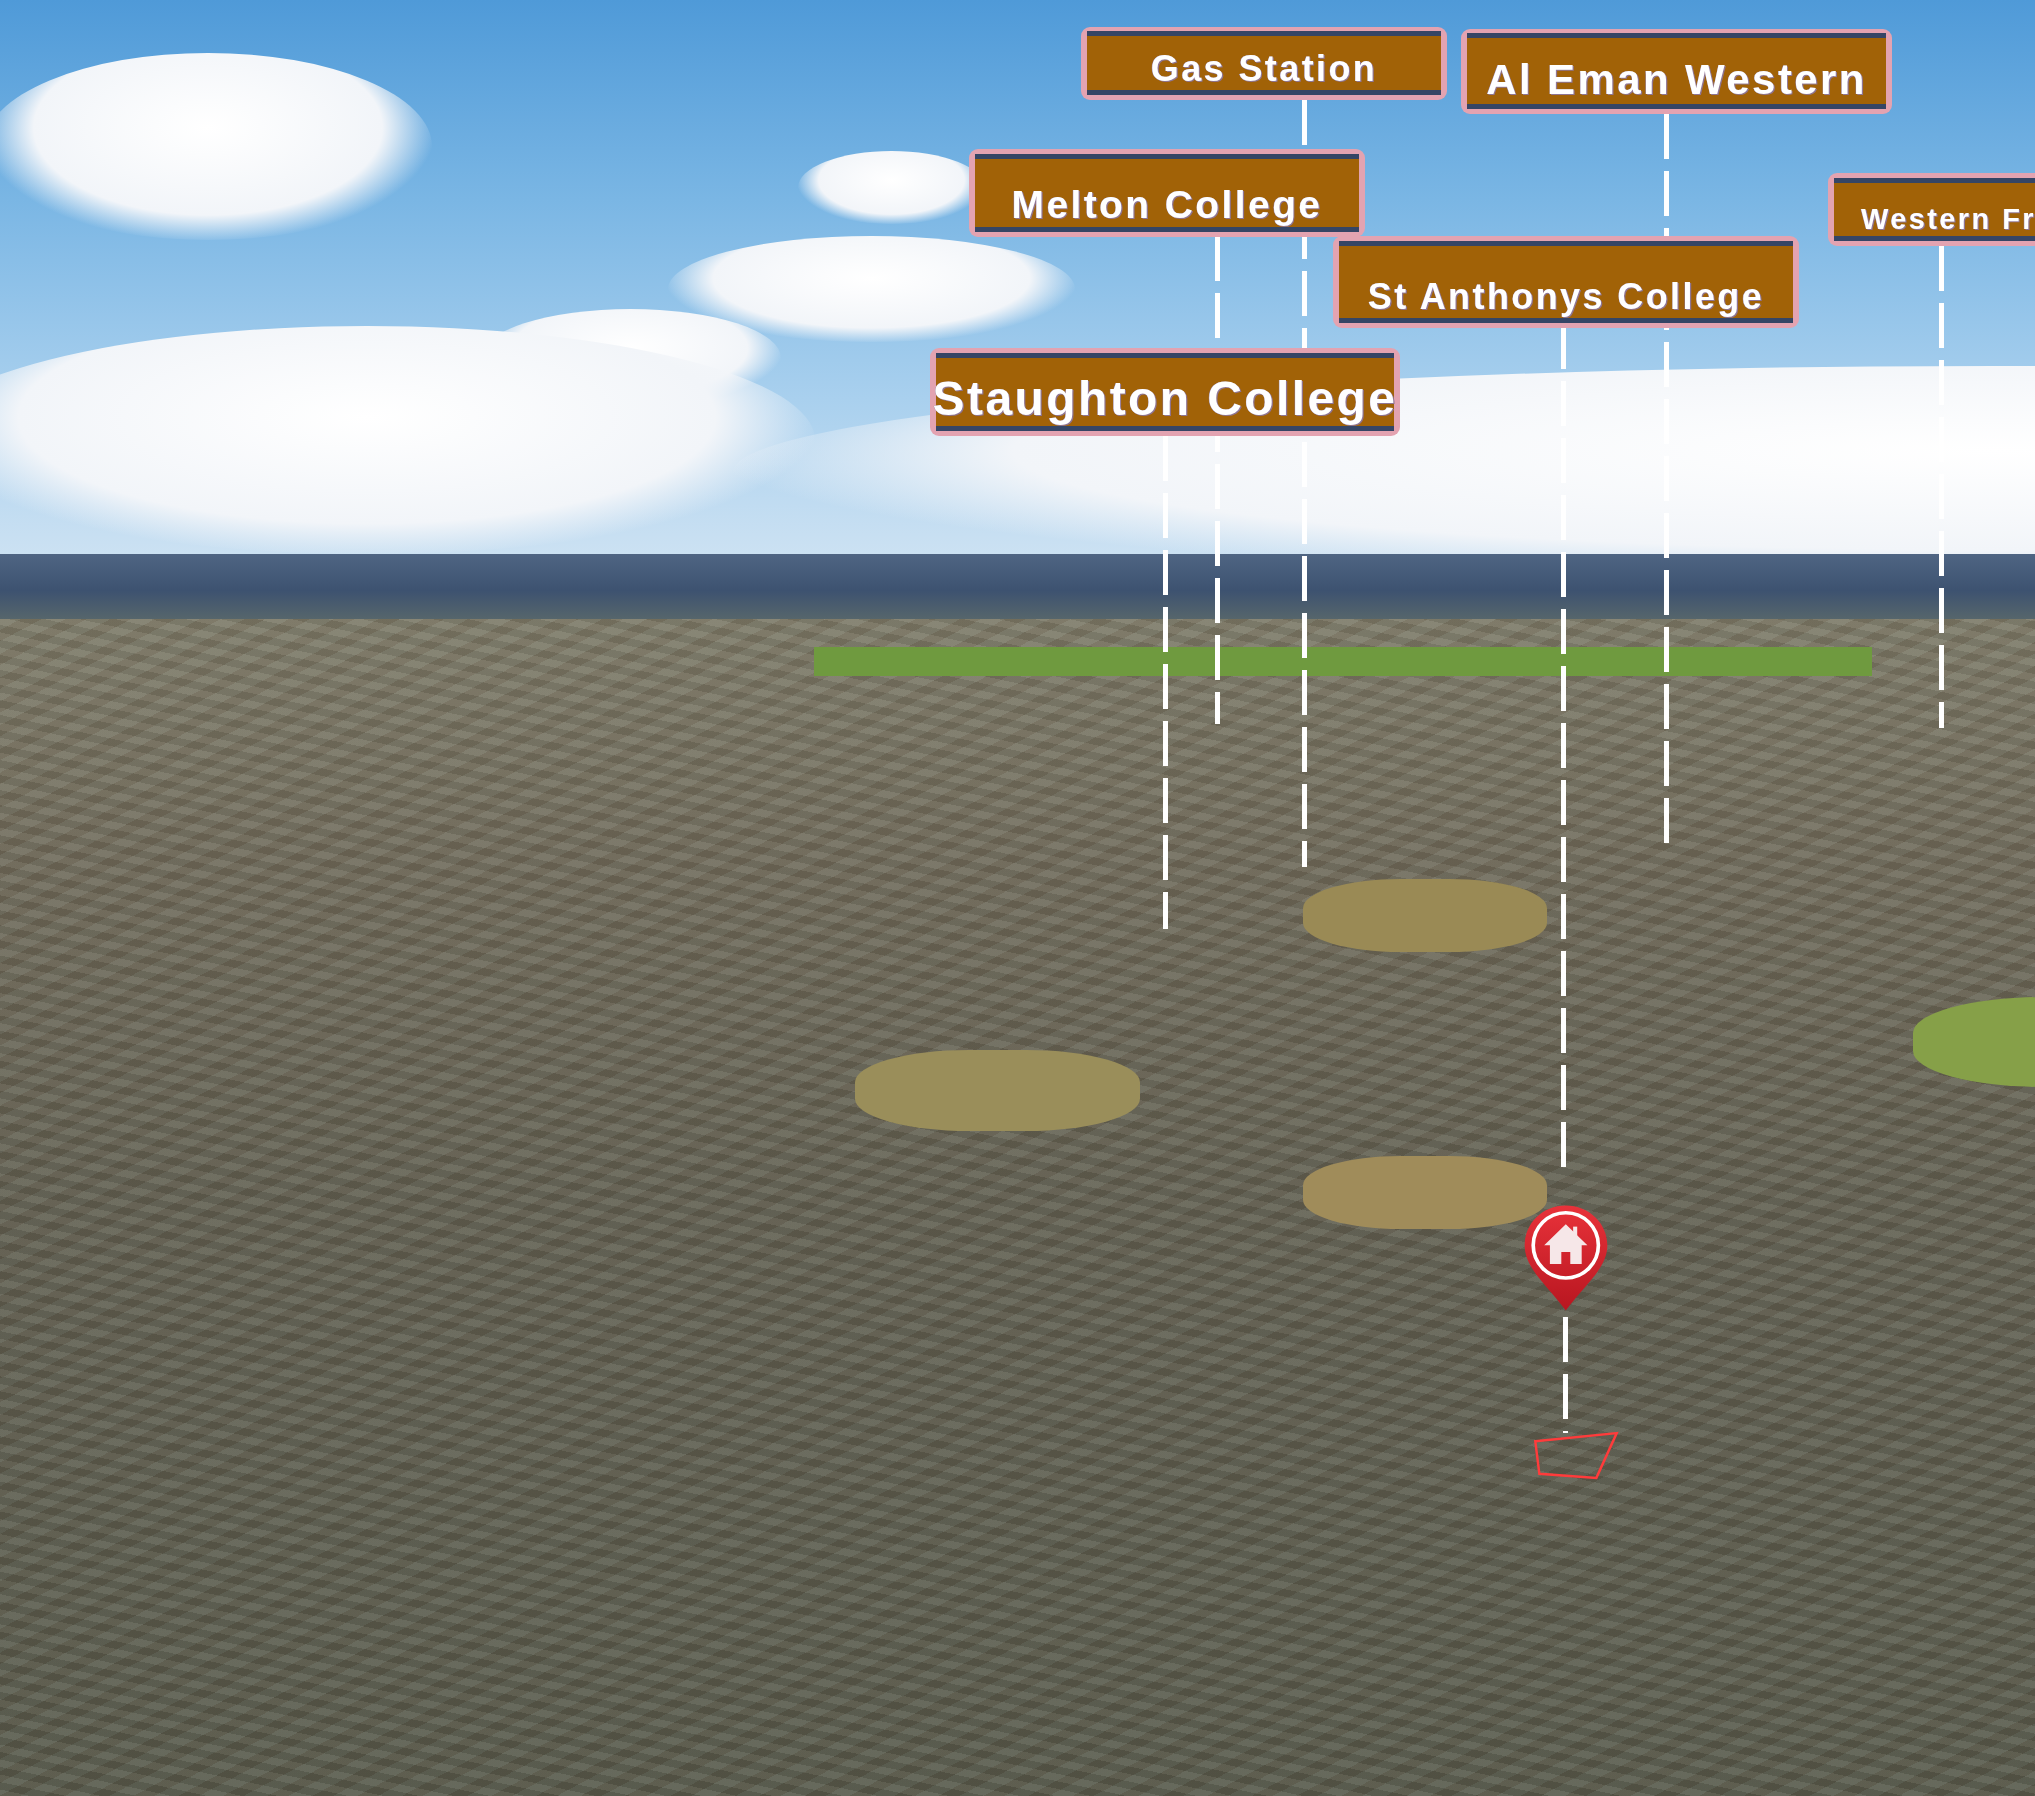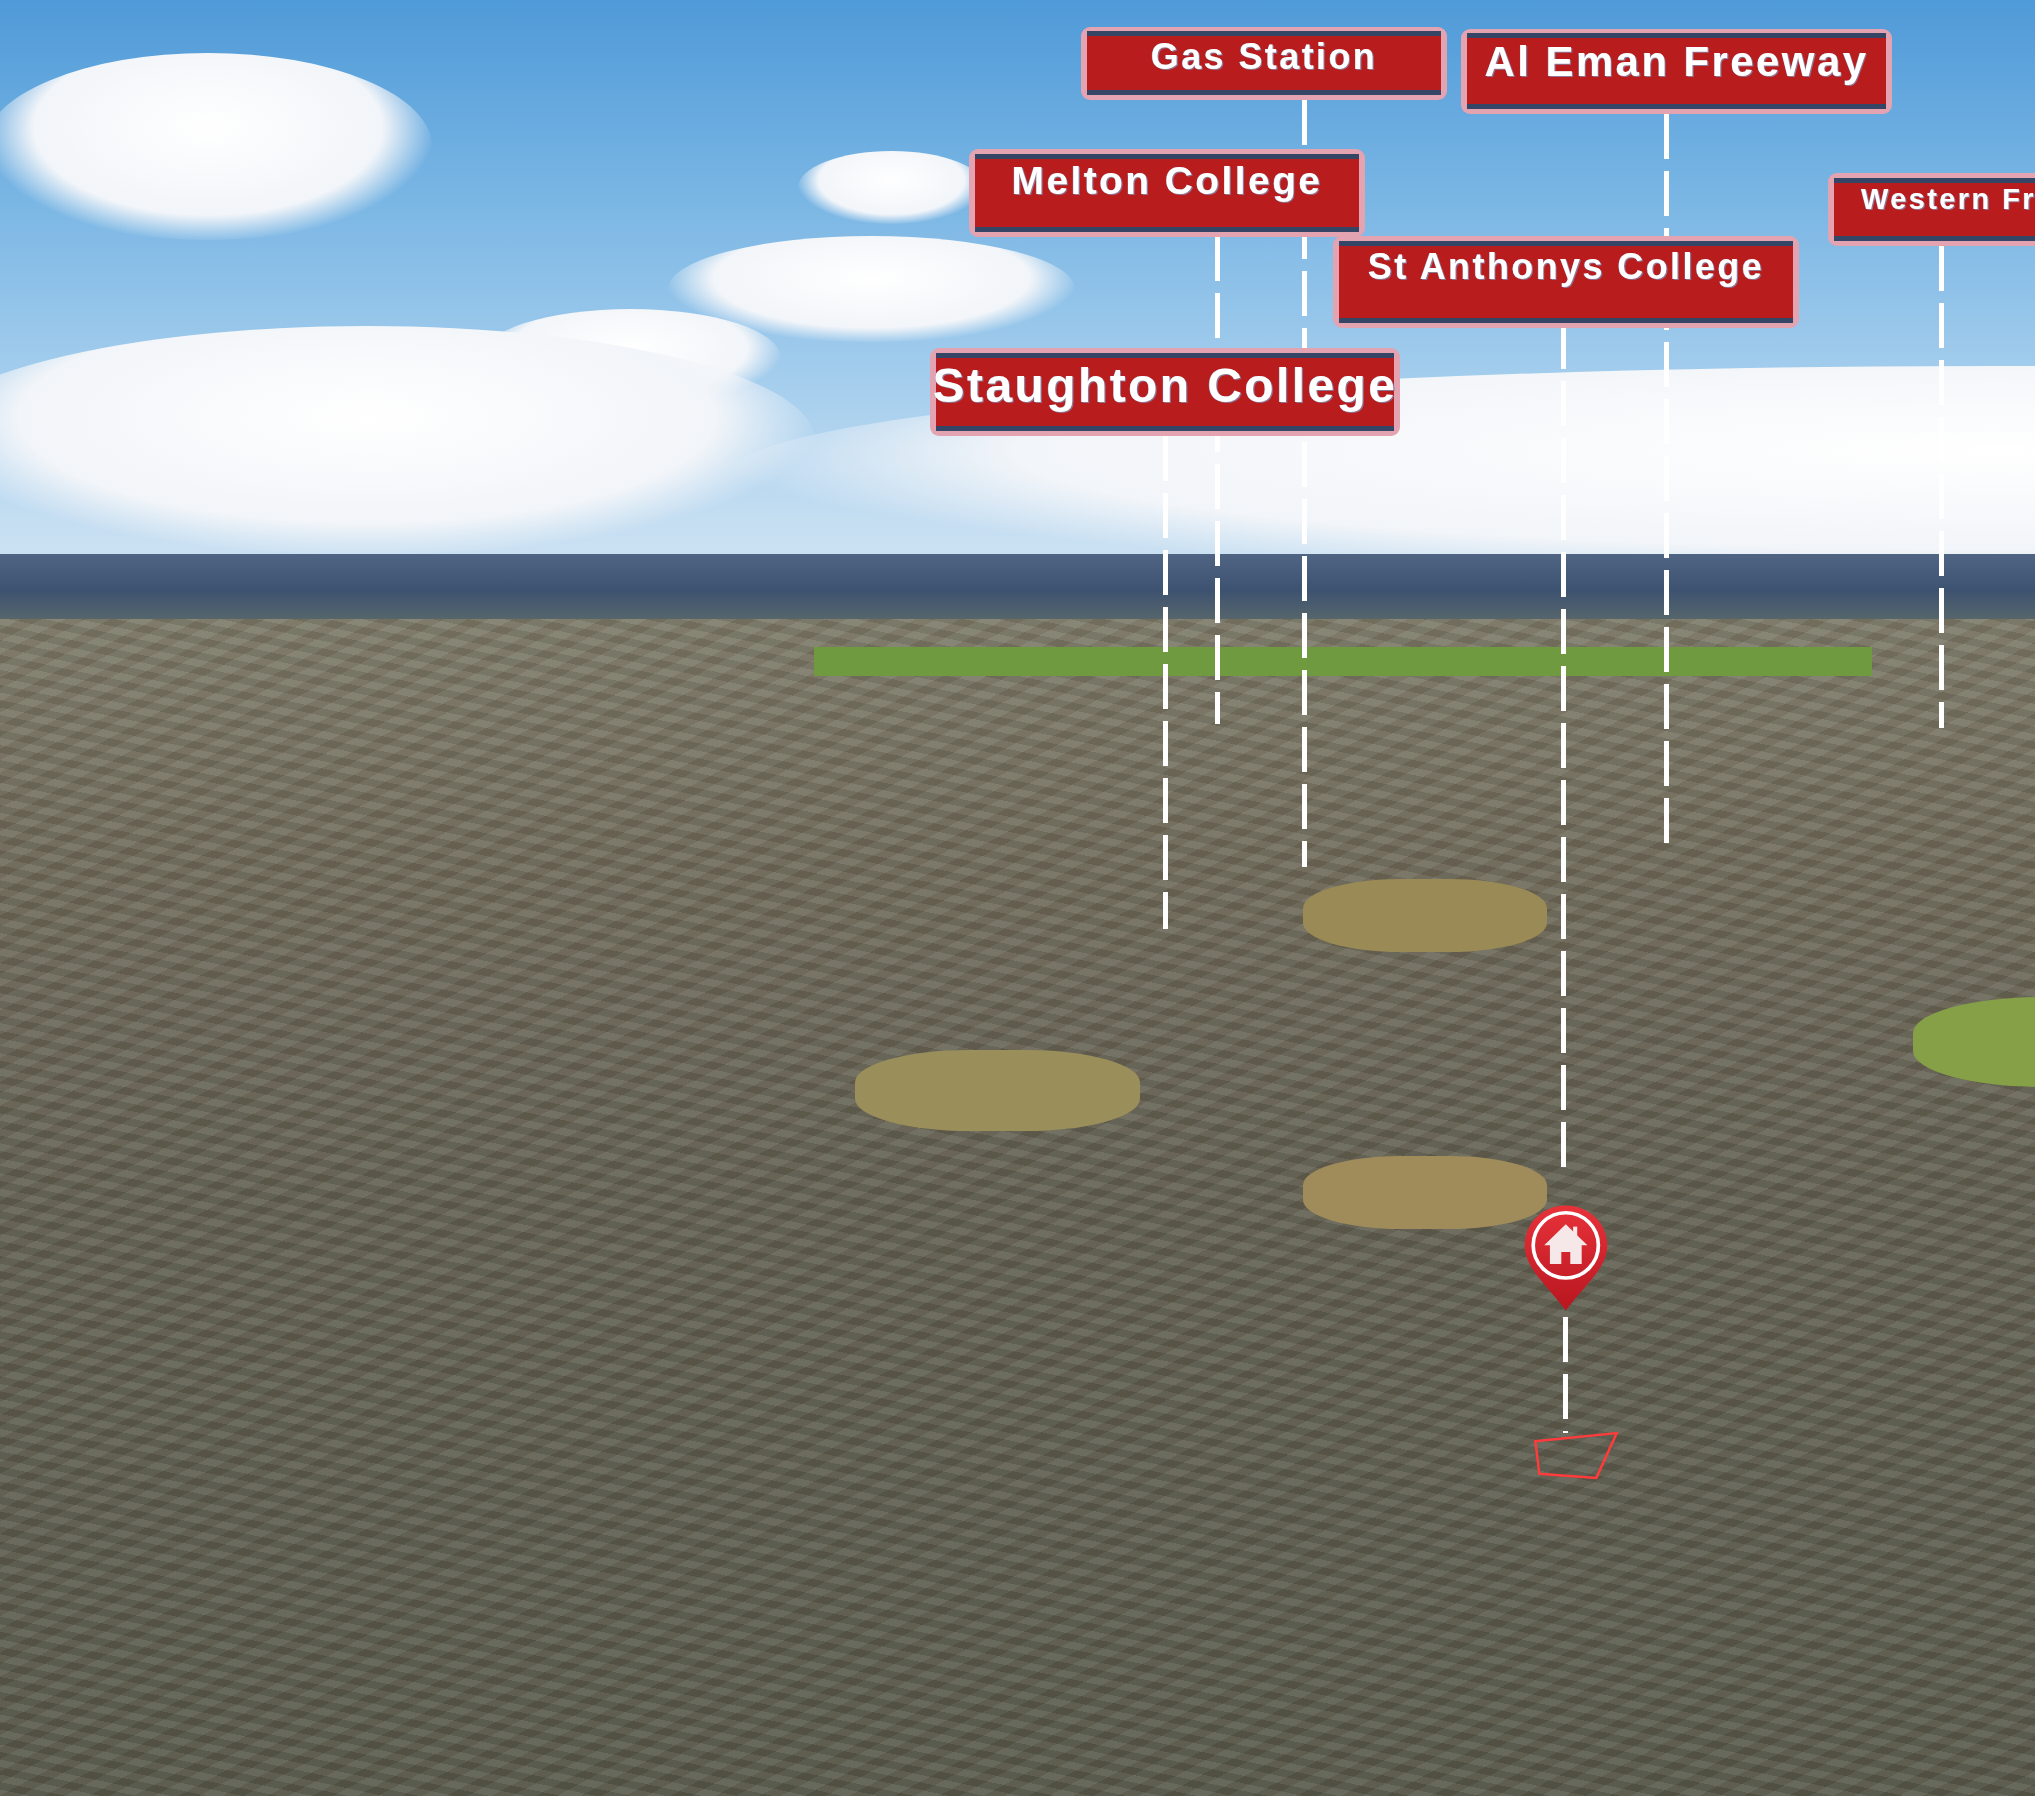--- a/index.html
+++ b/index.html
@@ -10,21 +10,21 @@
   .cloud { position: absolute; border-radius: 50%; background: radial-gradient(ellipse at 50% 40%, #ffffff 0%, #f2f5f9 55%, rgba(220,228,238,0) 72%); }
   .horizon { position: absolute; left: 0; top: 554px; width: 100%; height: 73px;
     background: linear-gradient(180deg, #4f6583 0%, #3d5270 50%, #5d6b6a 100%); }
   .ground { position: absolute; left: 0; top: 619px; width: 100%; height: 1178px;
     background:
       repeating-linear-gradient(12deg, rgba(255,255,255,0.05) 0 7.3px, rgba(0,0,0,0.06) 7.3px 14.7px),
       repeating-linear-gradient(-28deg, rgba(90,60,40,0.10) 0 9.8px, rgba(200,200,190,0.08) 9.8px 21px),
       linear-gradient(180deg, #7c7a68 0%, #6e6a5a 20%, #5f5e50 50%, #55584a 100%); }
   .field { position: absolute; border-radius: 40%; }
   .label { position: absolute; box-sizing: border-box; background: #e3a3b1; border-radius: 9px; padding: 4.9px 5.7px; }
-  .label-inner { background: #b91c1c; height: 100%; box-sizing: border-box; display: flex; align-items: flex-start; justify-content: center;
+  .label-inner { background: #a16207; height: 100%; box-sizing: border-box; display: flex; align-items: flex-end; justify-content: center;
     border-top: 5.7px solid #354565; border-bottom: 5.7px solid #354565; }
   .label-text { color: #ffffff; font-weight: bold; letter-spacing: 2.4px; white-space: nowrap;
     text-shadow: 1.2px 1.2px 0 #8f7594, -0.4px -0.4px 0 #8f7594; }
   .leader { position: absolute; width: 4.9px; background: repeating-linear-gradient(180deg, #ffffff 0 45px, rgba(255,255,255,0) 45px 57px); }
   .pin { position: absolute; left: 1522px; top: 1203px; width: 88px; height: 110px; }
   .lot { position: absolute; left: 1531px; top: 1429px; width: 90px; height: 57px; }
 </style>
 </head>
 <body>
 
@@ -58,21 +58,21 @@
   </div>
 
 <div id="labels">
     <div class="label" style="left: 1081px; top: 26.5px; width: 366px; height: 73px;">
       <div class="label-inner">
         <span class="label-text" style="font-size: 36px;">Gas Station</span>
       </div>
     </div>
     <div class="label" style="left: 1461px; top: 28.5px; width: 431px; height: 85px;">
       <div class="label-inner">
-        <span class="label-text" style="font-size: 42px;">Al Eman Freeway</span>
+        <span class="label-text" style="font-size: 42px;">Al Eman Western</span>
       </div>
     </div>
     <div class="label" style="left: 969px; top: 149px; width: 396px; height: 88px;">
       <div class="label-inner">
         <span class="label-text" style="font-size: 39px;">Melton College</span>
       </div>
     </div>
     <div class="label" style="left: 1333px; top: 236px; width: 466px; height: 92px;">
       <div class="label-inner">
         <span class="label-text" style="font-size: 36px;">St Anthonys College</span>

